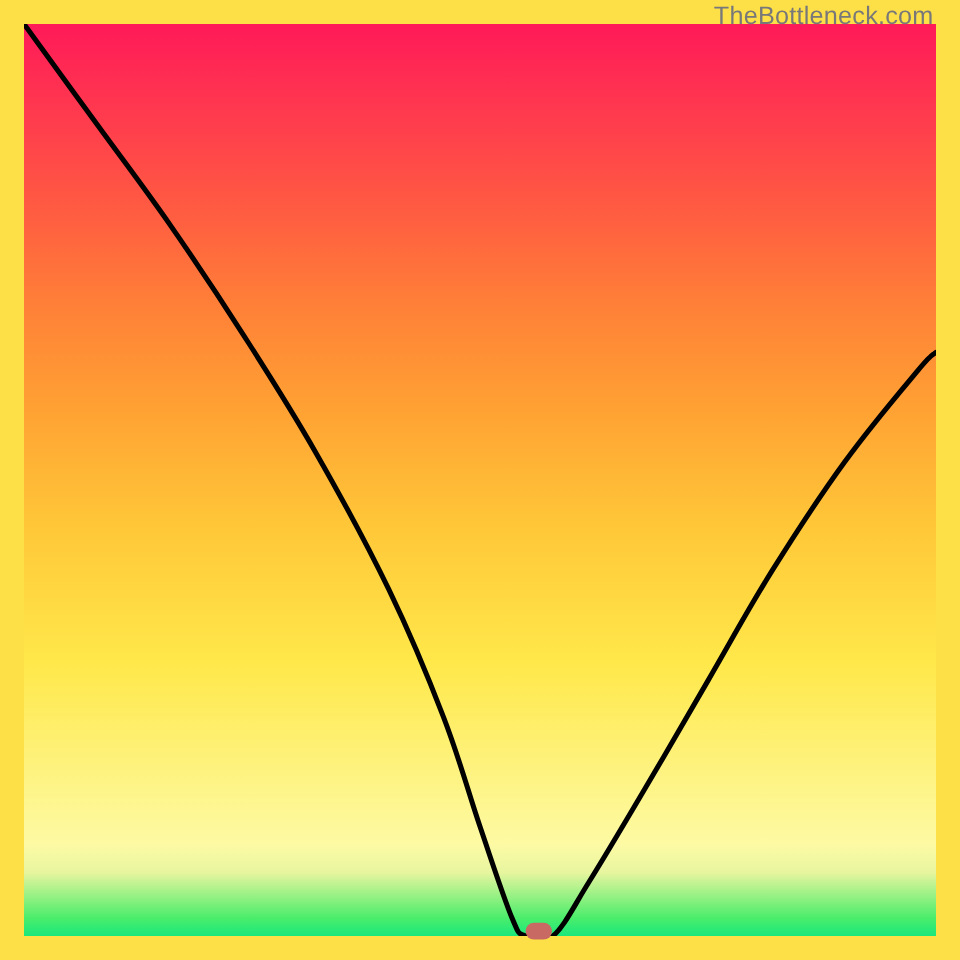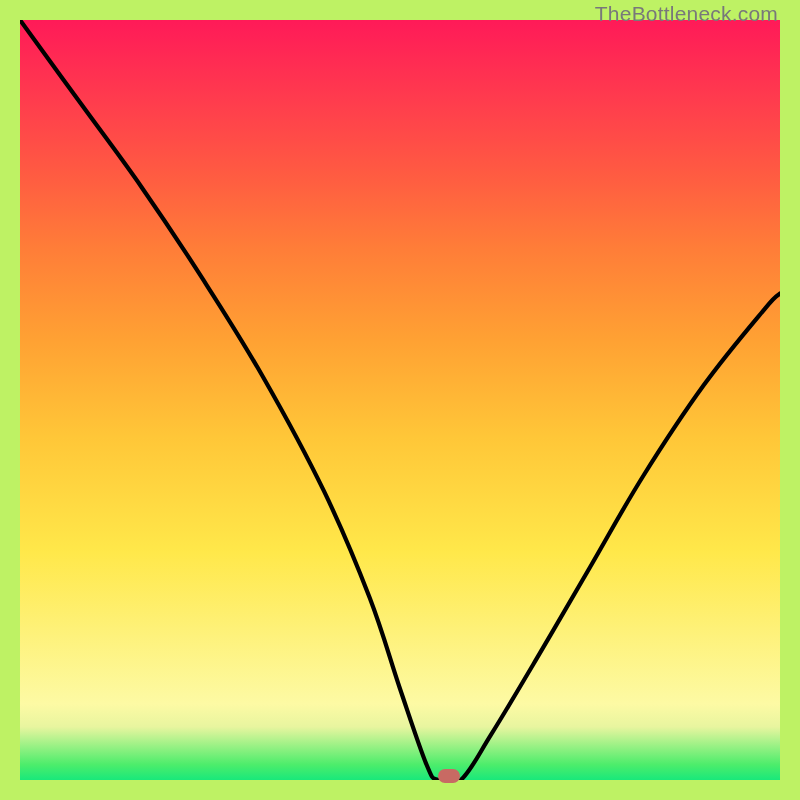--- a/index.html
+++ b/index.html
@@ -1,21 +1,21 @@
 <!DOCTYPE html>
 <html><head>
 <meta charset="utf-8">
 <style>
   * { margin: 0; padding: 0; box-sizing: border-box; }
   html, body { width: 800px; height: 800px; overflow: hidden; background: #000; }
   .frame {
     position: relative;
     width: 800px;
     height: 800px;
-    background: #bef264;
+    background: #fde047;
   }
   .plot {
     position: absolute;
     left: 20px;
     top: 20px;
     width: 760px;
     height: 760px;
     background: linear-gradient(to top,
       #19e87b 0%,
       #4ced6b 2%,

